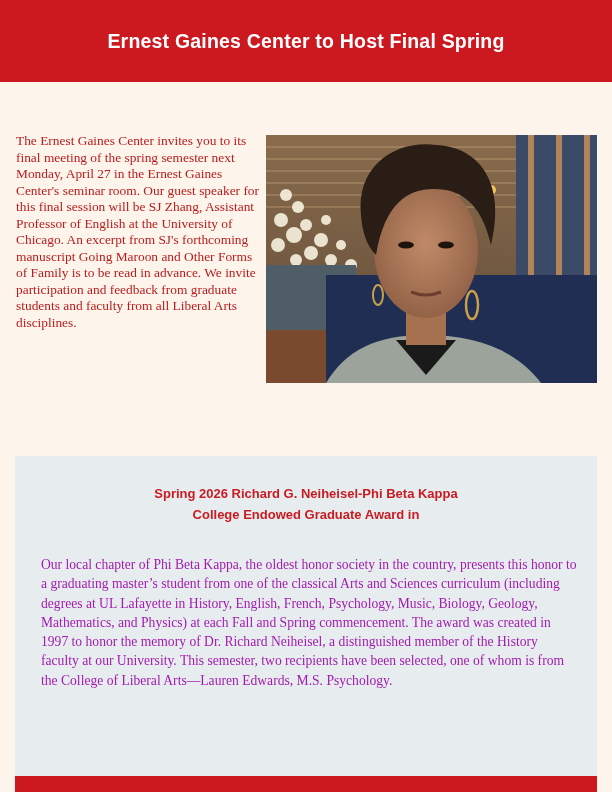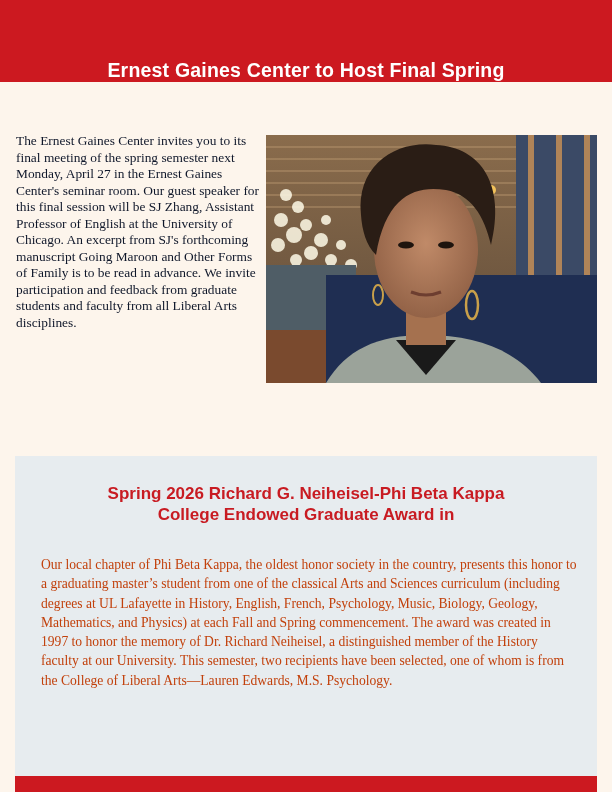--- a/index.html
+++ b/index.html
@@ -1,25 +1,25 @@
 <!DOCTYPE html>
 <html><head>
 <meta charset="utf-8">
 <style>
   * { margin:0; padding:0; box-sizing:border-box; }
   html, body { width:612px; height:792px; overflow:hidden; }
   body { background:#fdf5ec; position:relative; font-family:"DejaVu Serif", serif; }
-  .header { position:absolute; left:0; top:0; width:612px; height:82px; background:#cc1920; display:flex; align-items:flex-end; justify-content:center; }
+  .header { position:absolute; left:0; top:0; width:612px; height:82px; background:#cc1920; display:flex; align-items:center; justify-content:center; }
   .header h1 { color:#fff; font-family:"Liberation Sans", sans-serif; font-weight:bold; font-size:19.5px; line-height:24px; text-align:center; letter-spacing:0.2px; }
-  .intro { position:absolute; left:16px; top:133px; width:246px; font-family:"Liberation Serif", serif; font-size:13.4px; line-height:16.5px; color:#0f172a; }
+  .intro { position:absolute; left:16px; top:133px; width:246px; font-family:"Liberation Serif", serif; font-size:13.4px; line-height:16.5px; color:#b91c1c; }
   .photo { position:absolute; left:266px; top:135px; width:331px; height:248px; overflow:hidden; background:#6b5a48; }
   .photo svg { display:block; width:100%; height:100%; }
   .award { position:absolute; left:15px; top:456px; width:582px; height:320px; background:#e7ecef; }
-  .award h2 { position:absolute; left:0; top:28px; width:582px; text-align:center; color:#c81b22; font-family:"Liberation Sans", sans-serif; font-weight:bold; font-size:17px; line-height:20.5px; }
-  .award p { position:absolute; left:26px; top:99px; width:536px; font-family:"Liberation Serif", serif; font-size:13.6px; line-height:19.3px; color:#c2410c; }
+  .award h2 { position:absolute; left:0; top:28px; width:582px; text-align:center; color:#c81b22; font-family:"Liberation Sans", sans-serif; font-weight:bold; font-size:13px; line-height:20.5px; }
+  .award p { position:absolute; left:26px; top:99px; width:536px; font-family:"Liberation Serif", serif; font-size:13.6px; line-height:19.3px; color:#a21caf; }
   .footer-band { position:absolute; left:15px; top:776px; width:582px; height:16px; background:#cc1920; }
 </style>
 </head>
 <body>
 
 <header class="header">
   <h1>
     <span>Ernest Gaines Center to Host Final Spring</span><br>
   </h1>
 </header>

